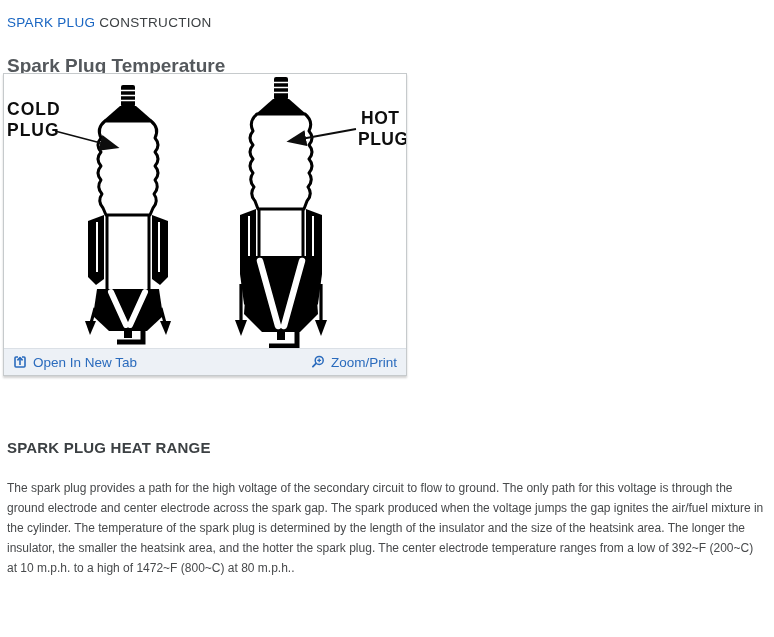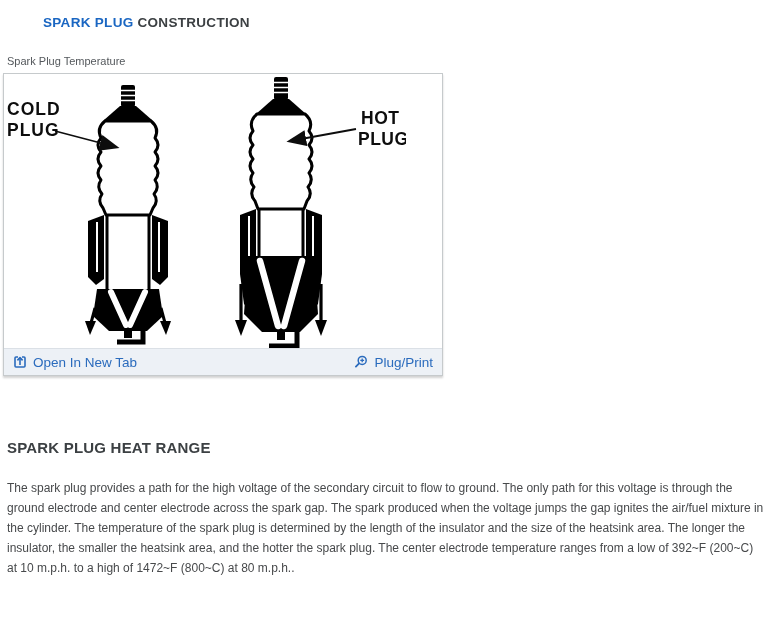--- a/index.html
+++ b/index.html
@@ -1,27 +1,27 @@
 <!DOCTYPE html>
 <html><head>
 <meta charset="utf-8">
 <style>
   * { margin:0; padding:0; box-sizing:border-box; }
   html,body { width:774px; height:637px; background:#ffffff; overflow:hidden;
     font-family:"Liberation Sans", sans-serif; }
   .page { position:relative; width:774px; height:637px; background:#fff; }
 
-  .title { position:absolute; top:15px; left:7px; font-size:13.5px; font-weight:700;
-    letter-spacing:.3px; white-space:nowrap;margin-left:36px; }
+  .title { position:absolute; top:15px; left:7px; font-size:13.5px; font-weight:400;
+    letter-spacing:.3px; white-space:nowrap; }
   .title .hl { color:#1a66c2; }
   .title .rest { color:#3c4043; margin-left:4px; }
 
-  .caption { position:absolute; top:55px; left:7px; font-size:11px; color:#54585c; }
+  .caption { position:absolute; top:55px; left:7px; font-size:19px; color:#54585c;font-weight:bold; }
 
-  .figure { position:absolute; top:73px; left:3px; width:440px;
+  .figure { position:absolute; top:73px; left:3px; width:404px;
     border:1px solid #c6cacc; background:#fff;
     box-shadow:0 2px 2px rgba(0,0,0,.18); }
   .diagram { width:402px; height:274px; background:#fff; display:block; }
 
   .toolbar { height:27px; background:#edf1f6; border-top:1px solid #dbe0e6;
     display:flex; align-items:center; justify-content:space-between; padding:0 9px; }
   .tlink { display:flex; align-items:center; gap:6px; color:#2a6bbd; font-size:13.5px;
     text-decoration:none; cursor:pointer; }
   .tlink svg { display:block; }
 
@@ -116,21 +116,21 @@
         <span>Open In New Tab</span>
       </a>
       <a class="tlink">
         <span>
           <svg width="14" height="14" viewBox="0 0 14 14">
             <circle cx="8.2" cy="5.4" r="4" fill="none" stroke="#2a6bbd" stroke-width="1.5"></circle>
             <path d="M8.2,3.5 V7.3 M6.3,5.4 H10.1" stroke="#2a6bbd" stroke-width="1.3"></path>
             <path d="M5.1,8.4 L1.9,11.6" stroke="#2a6bbd" stroke-width="1.8" stroke-linecap="round"></path>
           </svg>
         </span>
-        <span>Plug/Print</span>
+        <span>Zoom/Print</span>
       </a>
     </div>
   </div>
 
   <div class="heading">SPARK PLUG HEAT RANGE</div>
 
   <div class="para">The spark plug provides a path for the high voltage of the secondary circuit to flow to ground. The only path for this voltage is through the ground electrode and center electrode across the spark gap. The spark produced when the voltage jumps the gap ignites the air/fuel mixture in the cylinder. The temperature of the spark plug is determined by the length of the insulator and the size of the heatsink area. The longer the insulator, the smaller the heatsink area, and the hotter the spark plug. The center electrode temperature ranges from a low of 392~F (200~C) at 10 m.p.h. to a high of 1472~F (800~C) at 80 m.p.h..</div>
 
 </div>
 

